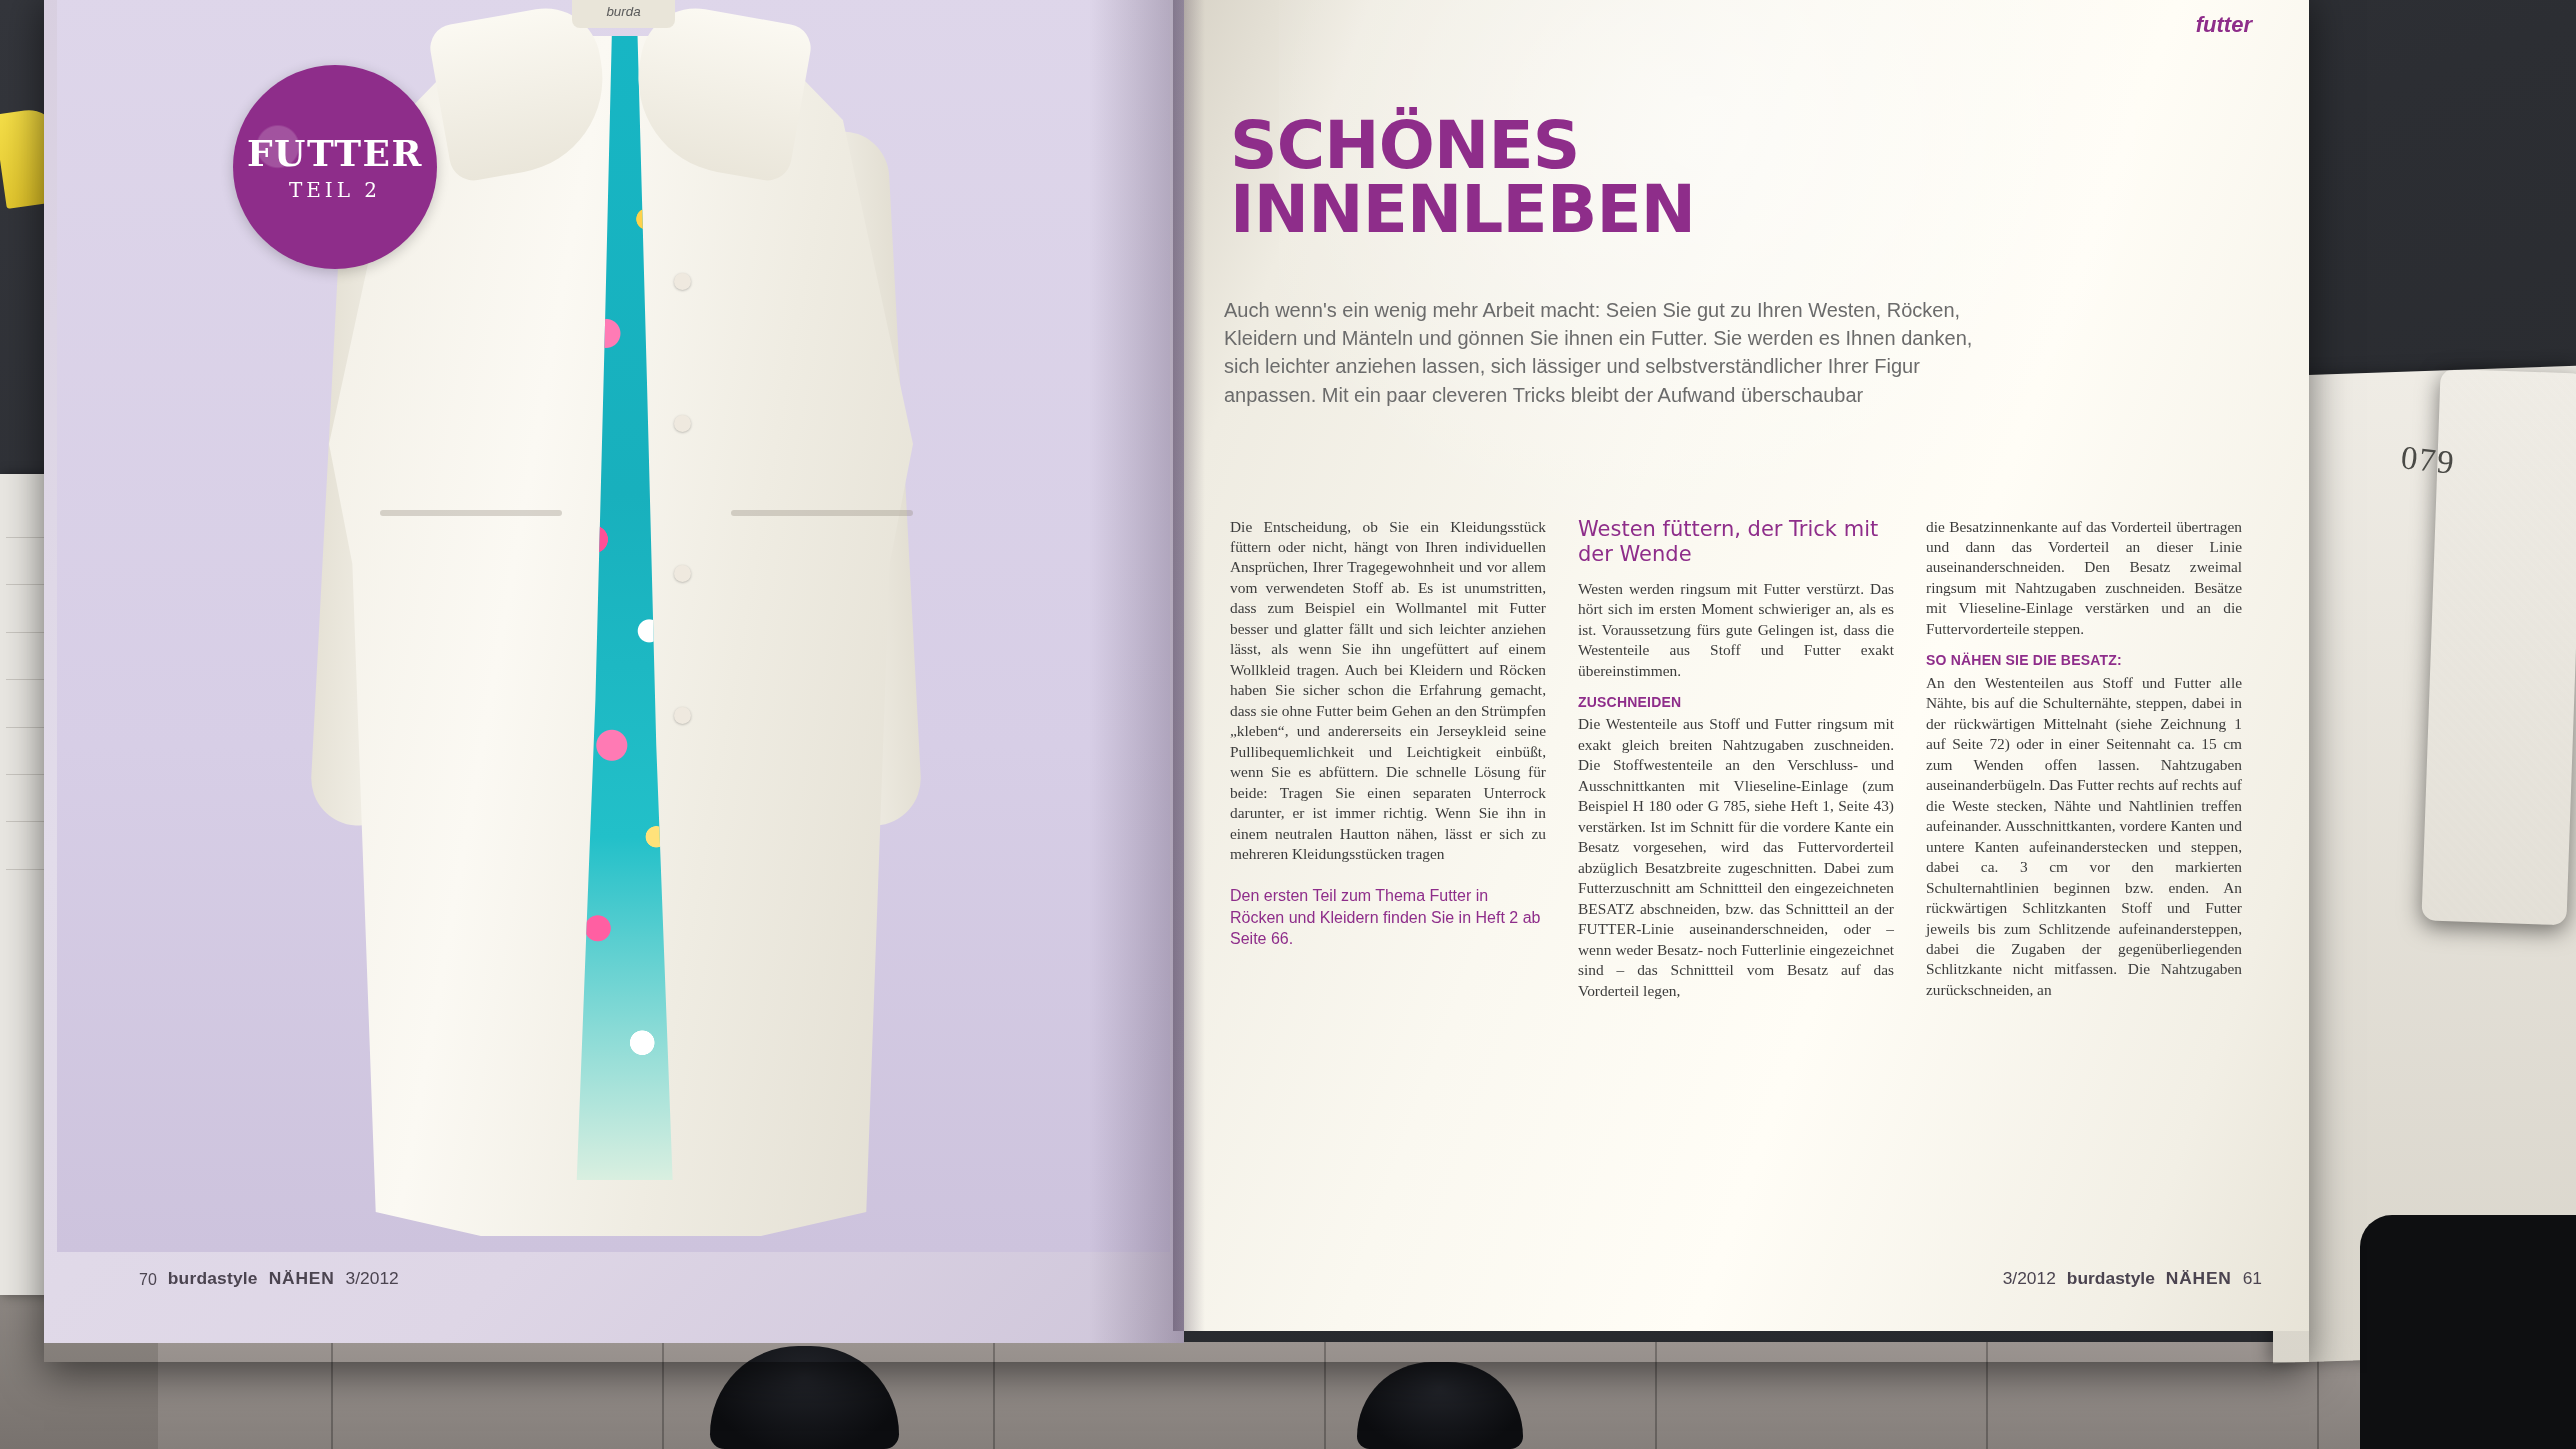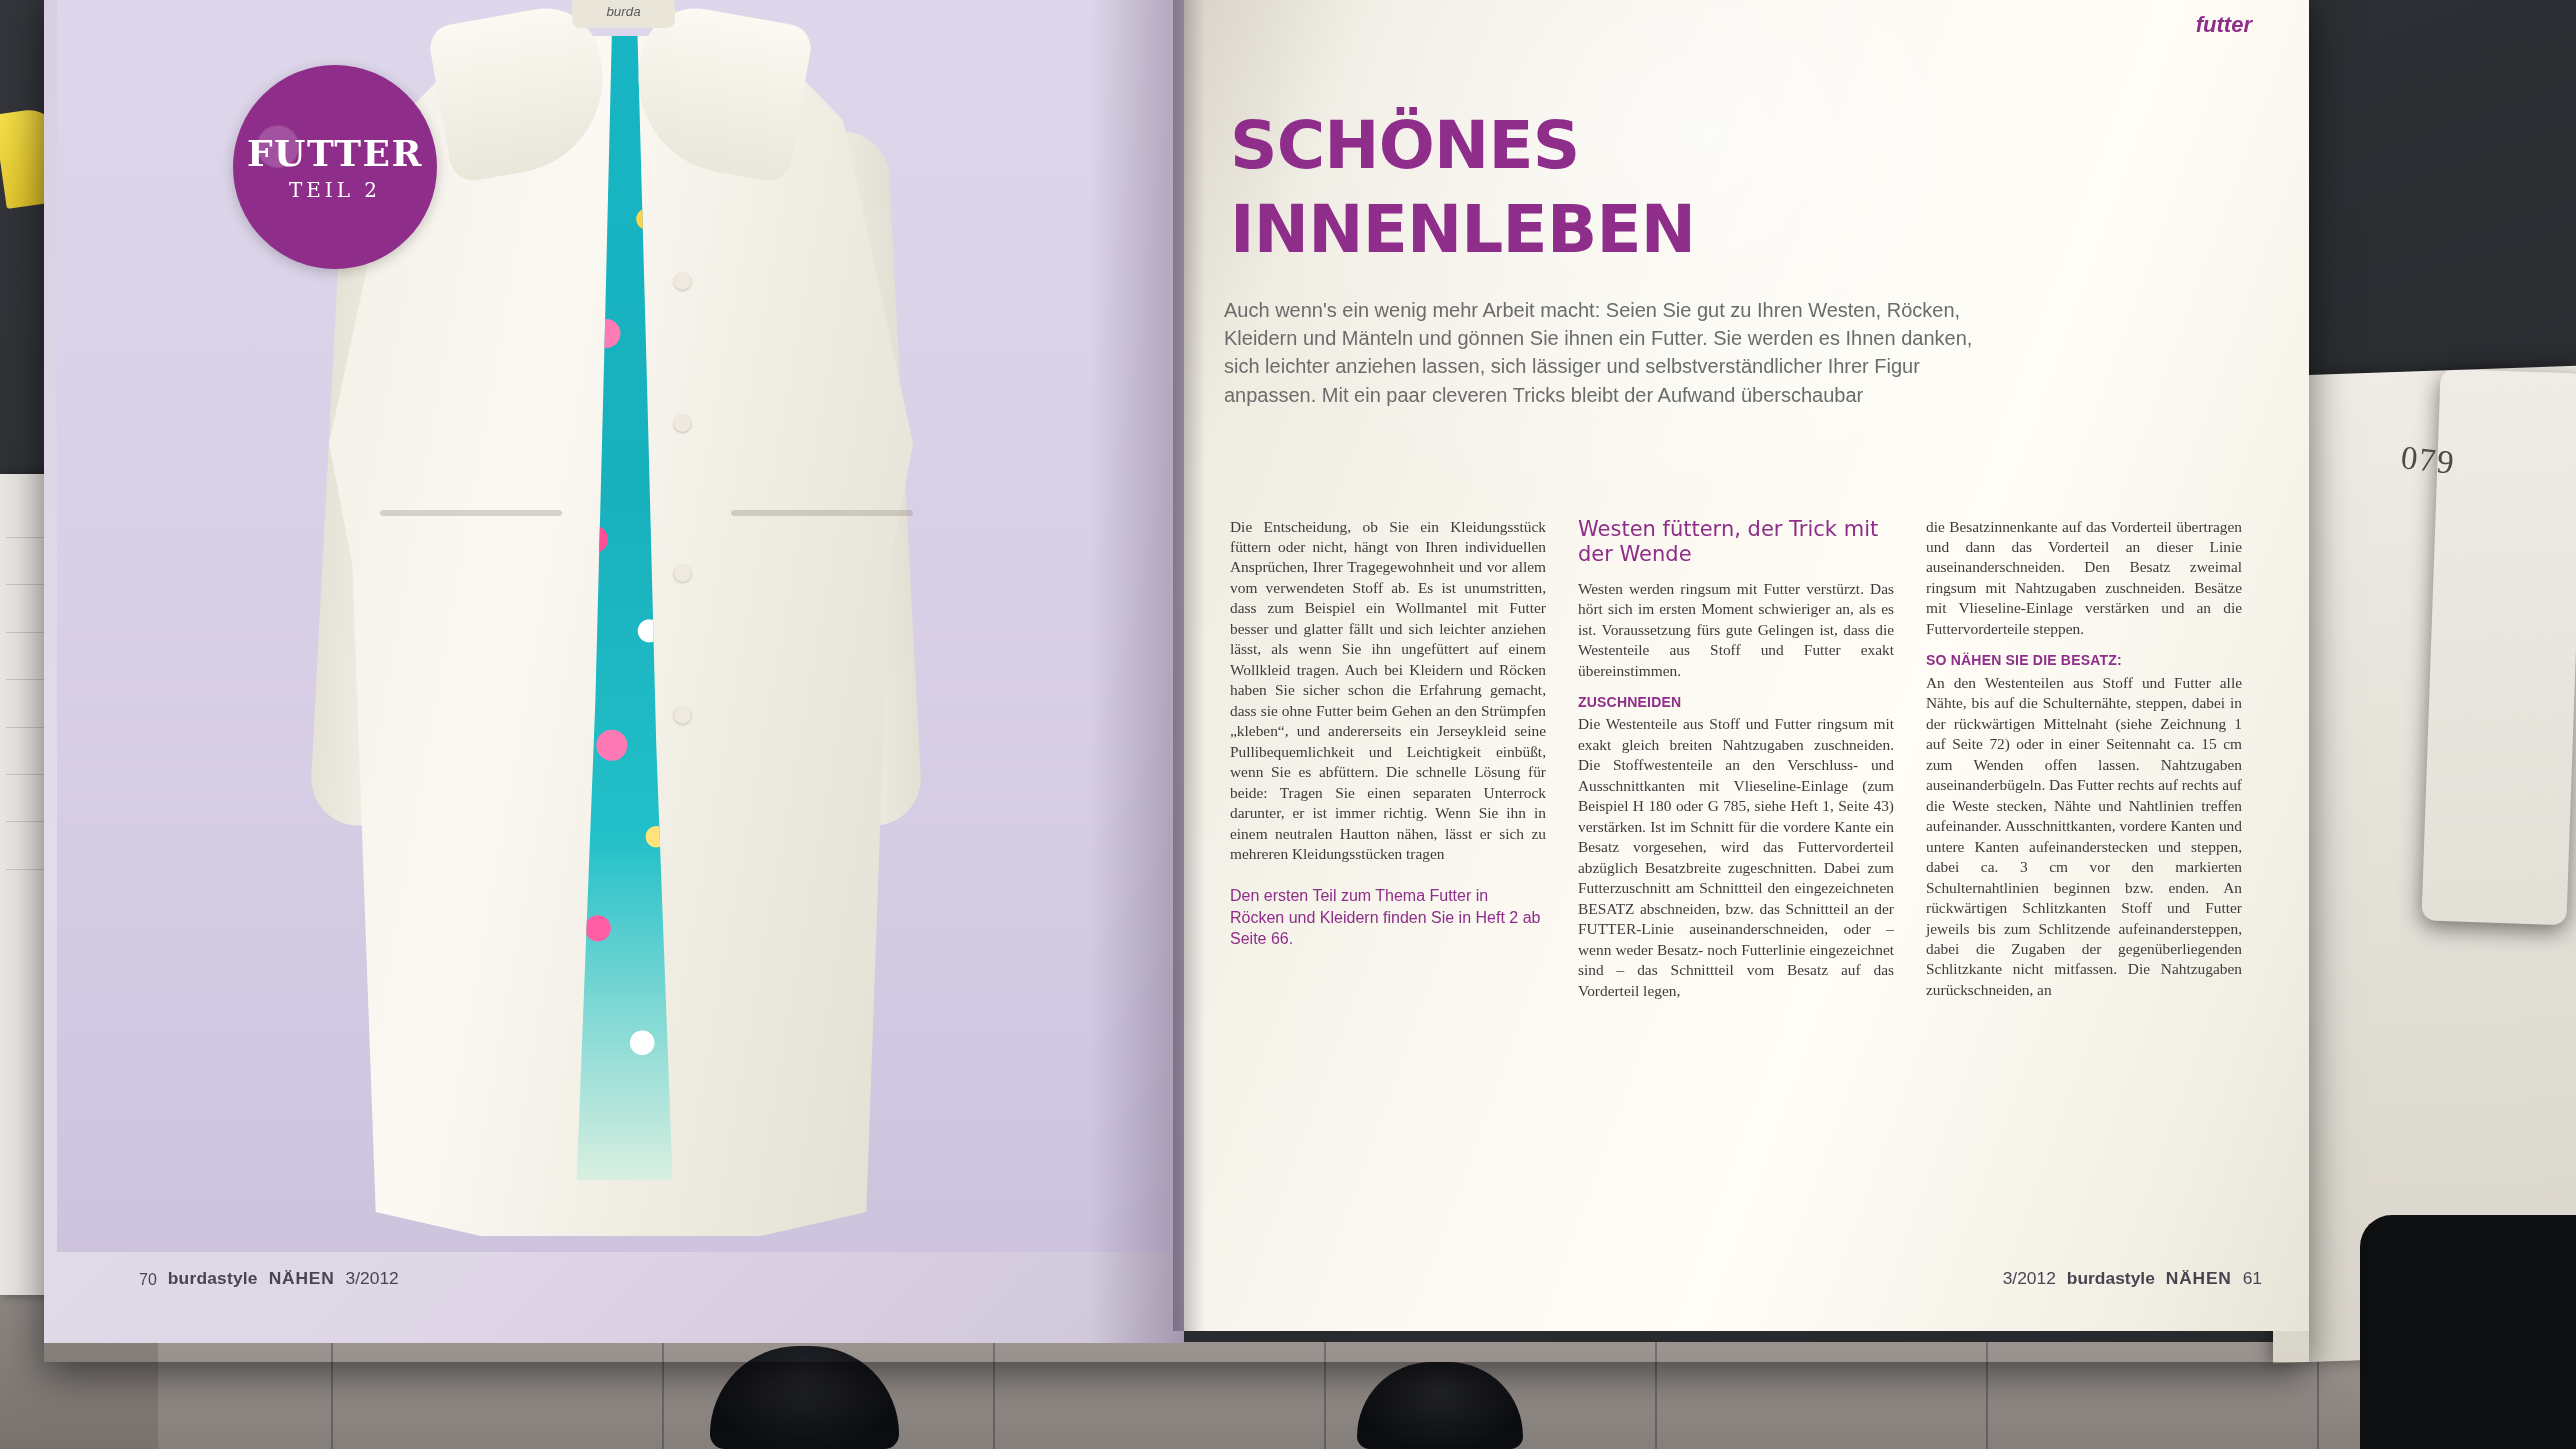--- a/index.html
+++ b/index.html
@@ -314,21 +314,21 @@
     position: absolute;
     left: 46px; top: 134px;
     width: 947px;
     color: #8e2d8a;
     font-family: "DejaVu Sans", sans-serif;
     font-weight: bold;
     font-size: 66px;
     line-height: .98;
     letter-spacing: -0.8px;
   }
-  .headline .l2 { display: block; margin-top: 20px; }
+  .headline .l2 { display: block; }
   .standfirst {
     position: absolute;
     left: 40px; top: 316px;
     width: 789px;
     color: #6b6b6b;
     font-size: 20px;
     line-height: 1.42;
   }
   .columns {
     position: absolute;

